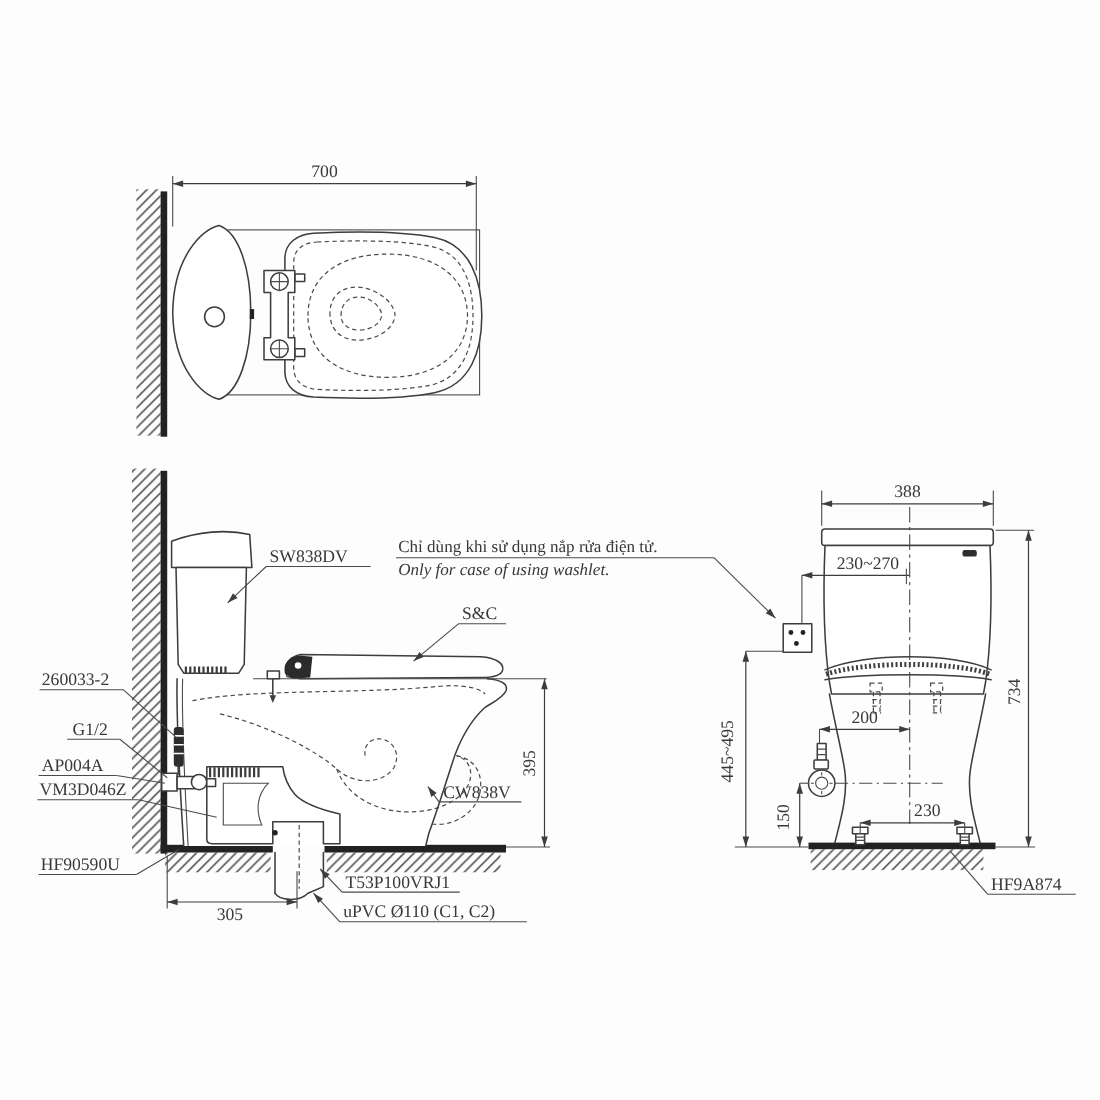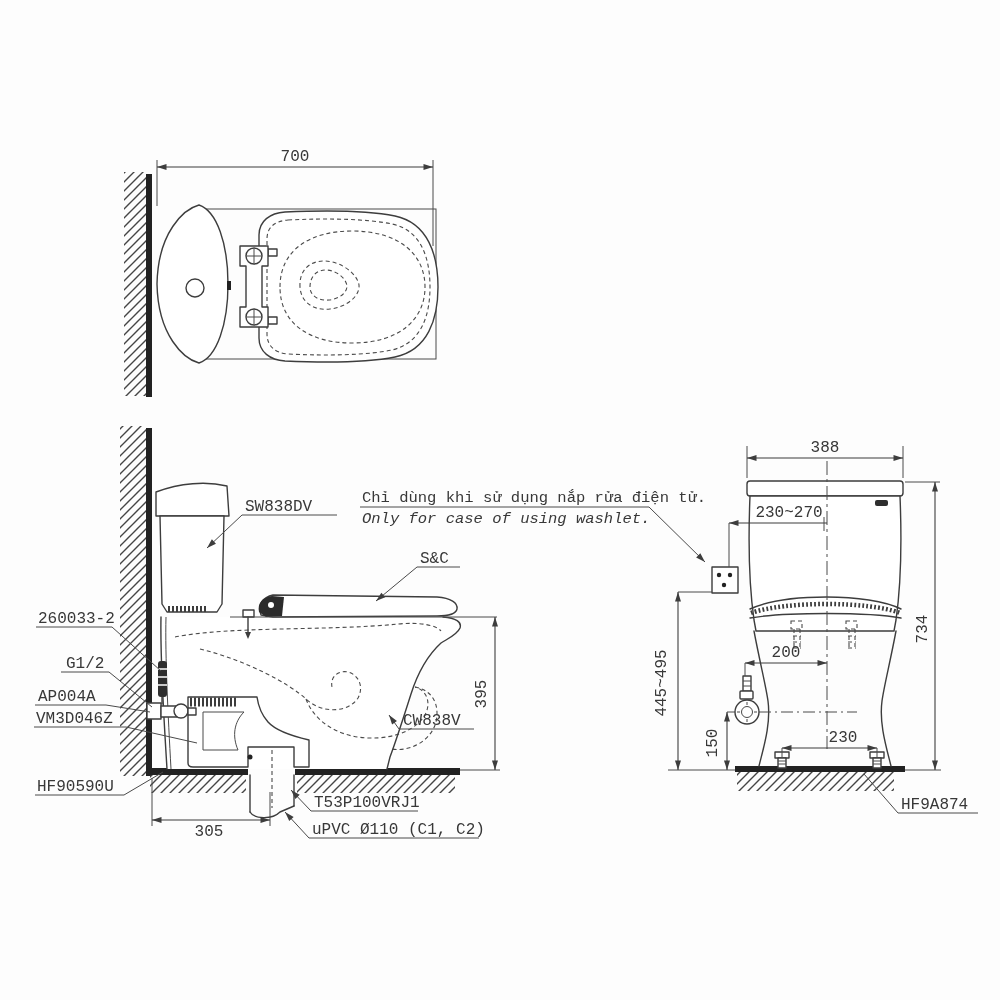--- a/index.html
+++ b/index.html
@@ -1,17 +1,17 @@
 <!DOCTYPE html>
 <html><head>
 <meta charset="utf-8">
 <style>
   html,body{margin:0;padding:0;background:#ffffff;}
   .canvas{position:relative;width:1000px;height:1000px;background:#fdfdfd;overflow:hidden;
-          font-family:Liberation Mono, monospace;}
+          font-family:Liberation Serif, serif;}
   svg{position:absolute;left:0;top:0;}
   .s   {stroke:#3d3d3d;fill:none;stroke-width:1.4;stroke-linecap:round;stroke-linejoin:round;}
   .sw  {stroke:#3d3d3d;fill:#ffffff;stroke-width:1.4;stroke-linejoin:round;}
   .thin{stroke:#4a4a4a;fill:none;stroke-width:1;}
   .dash{stroke:#4a4a4a;fill:none;stroke-width:1.1;stroke-dasharray:4 3;}
   .dim {stroke:#3d3d3d;fill:none;stroke-width:1.1;}
   .dark{fill:#222222;stroke:none;}
   text.lbl{font-size:16px;fill:#383838;}
   text.sm {font-size:15.5px;fill:#383838;}
   text.it {font-style:italic;}

